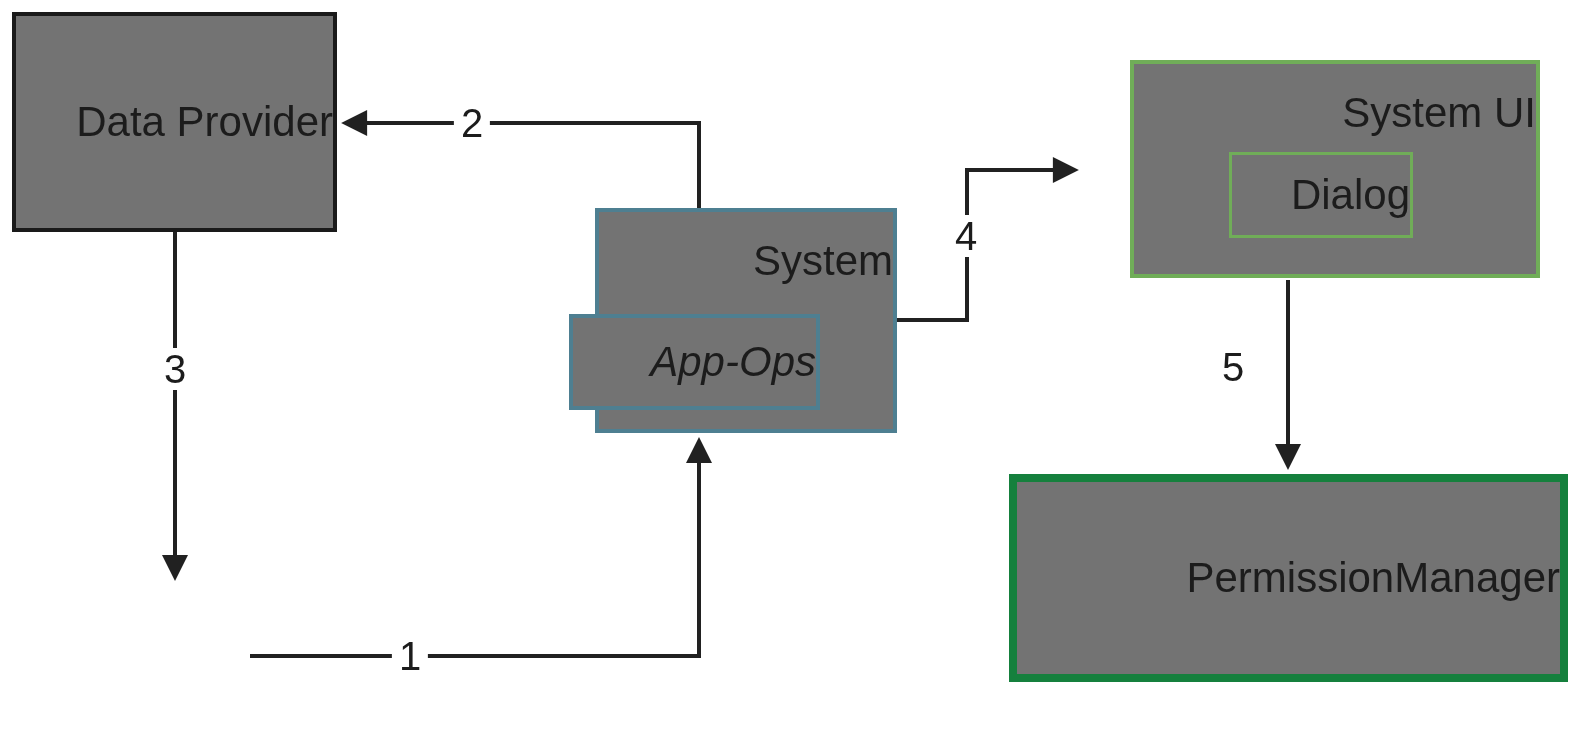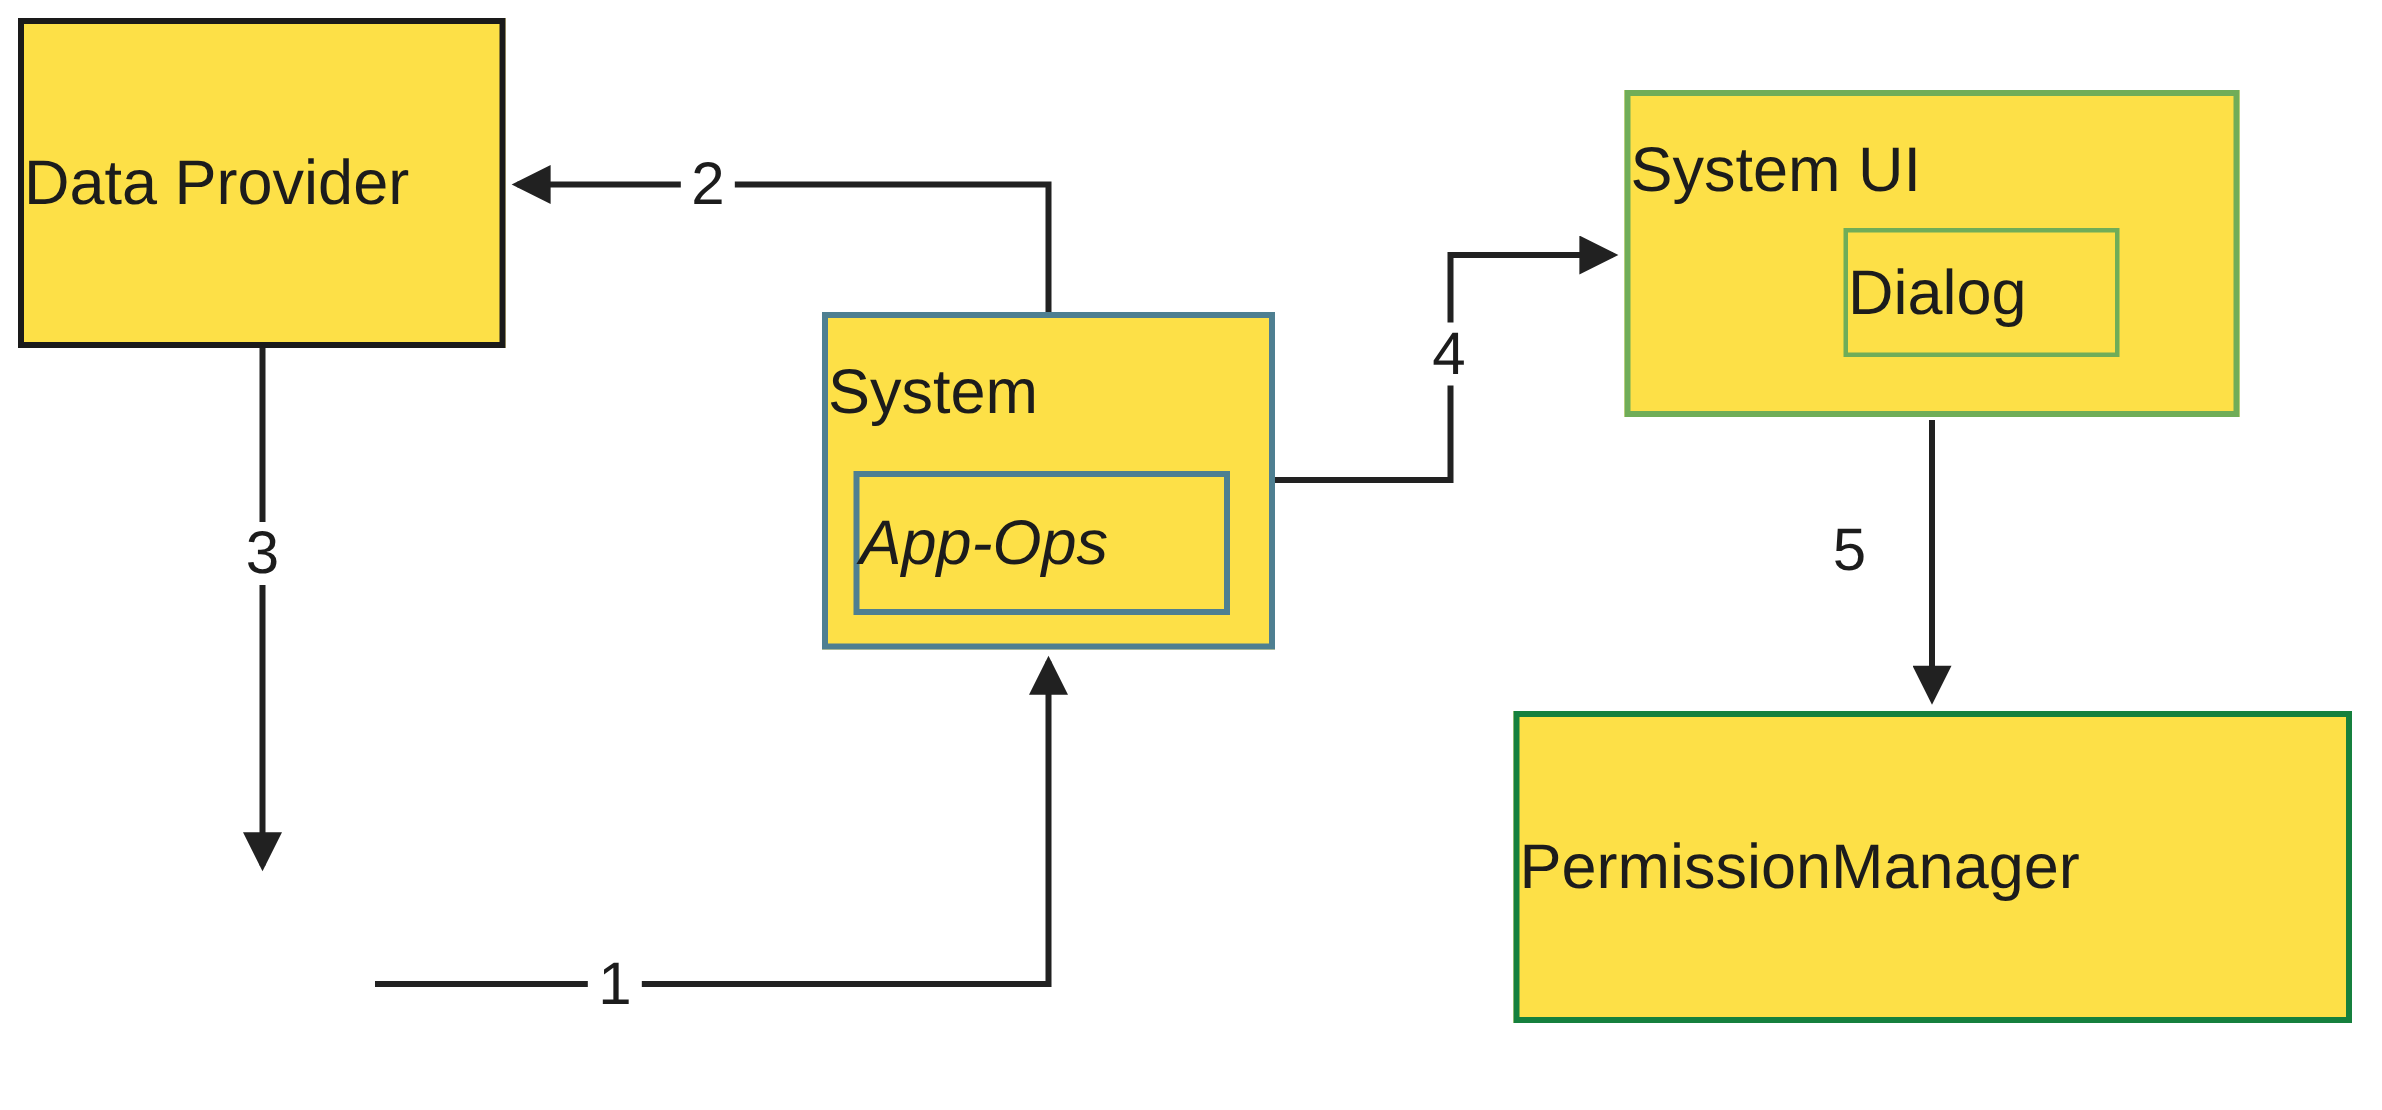--- a/index.html
+++ b/index.html
@@ -18,31 +18,32 @@
   .edges-svg {
     position: absolute;
     left: 0;
     top: 0;
     width: 1588px;
     height: 740px;
   }
   .node {
     position: absolute;
     box-sizing: border-box;
-    background: #fde047;
+    background: #737373;
     display: flex;
     align-items: center;
-    justify-content: flex-start;
+    justify-content: flex-end;
     color: #1c1c1c;
     font-size: 42px;
     line-height: 1.1;
     white-space: nowrap;
   }
   .node.top-label {
     align-items: flex-start;
+    margin-left: 47px;
   }
   .node-data-provider {
     left: 12px; top: 12px; width: 325px; height: 220px;
     border: 4px solid #1a1a1a;
   }
   .node-system {
     left: 548px; top: 208px; width: 302px; height: 225px;
     border: 4px solid #4e7f91;
     padding-top: 26px;
   }
@@ -59,21 +60,21 @@
   .node-dialog {
     left: 1229px; top: 152px; width: 184px; height: 86px;
     border: 3px solid #70ad58;
   }
   .node-app {
     left: 103px; top: 585px; width: 147px; height: 138px;
     border: 4px solid #e07070;
   }
   .node-permission-manager {
     left: 1009px; top: 474px; width: 559px; height: 208px;
-    border: 4px solid #15803d;
+    border: 8px solid #15803d;
   }
   .edge-label {
     position: absolute;
     transform: translate(-50%, -50%);
     background: #ffffff;
     color: #1c1c1c;
     font-size: 40px;
     line-height: 1.05;
     padding: 0 7px;
     white-space: nowrap;

